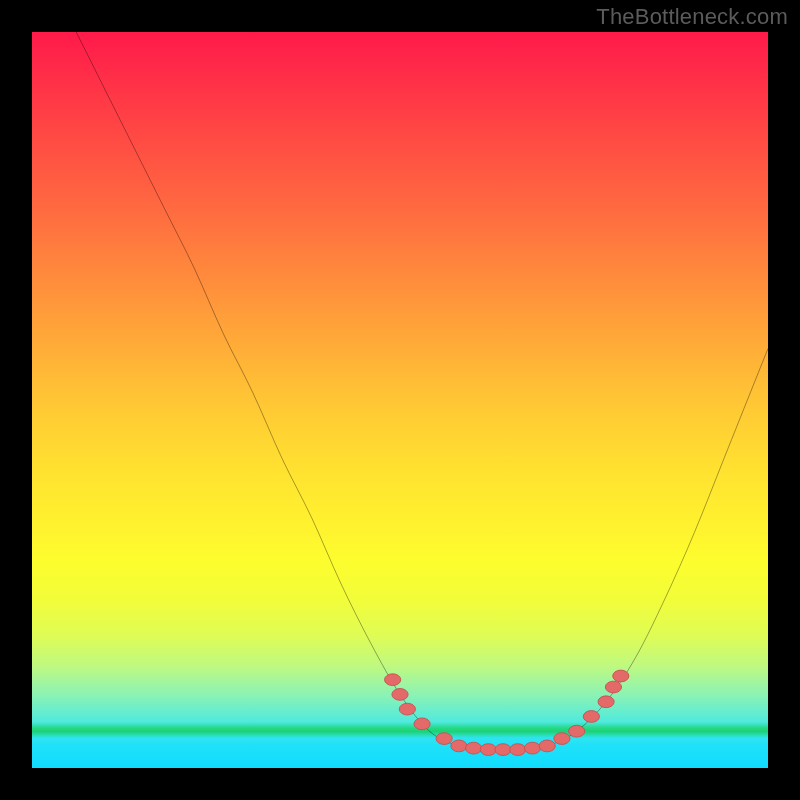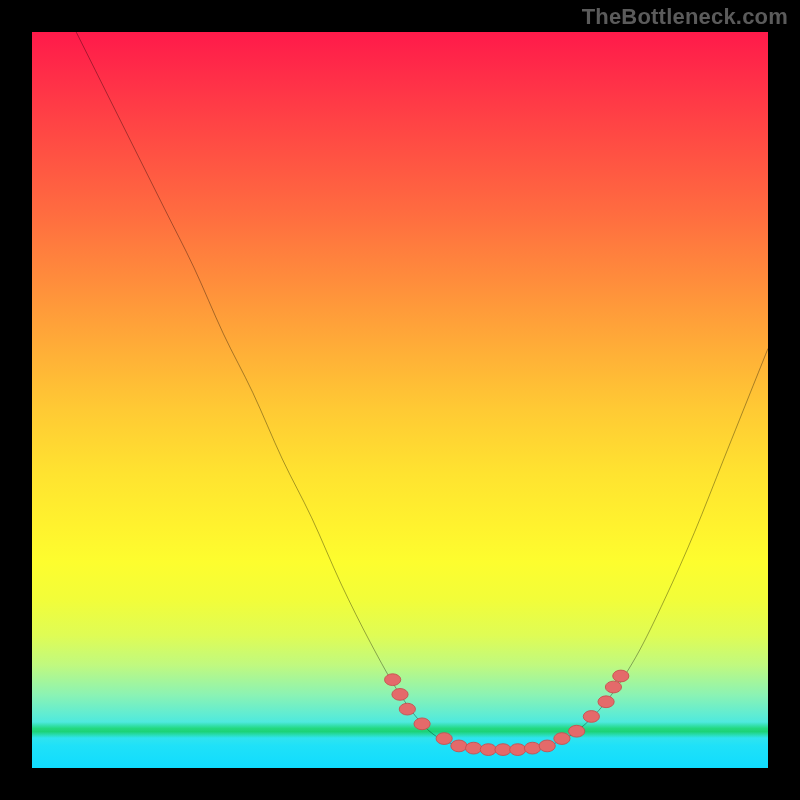--- a/index.html
+++ b/index.html
@@ -10,21 +10,21 @@
     position: relative;
     font-family: Arial, Helvetica, sans-serif;
     overflow: hidden;
   }
   .attribution {
     position: absolute;
     top: 4px;
     right: 12px;
     color: #5b5b5b;
     font-size: 22px;
-    font-weight: 700;
+    font-weight: 400;
     letter-spacing: 0.2px;
     z-index: 10;
   }
   .plot-frame {
     position: absolute;
     top: 32px;
     left: 32px;
     width: 736px;
     height: 736px;
     background: #000;

